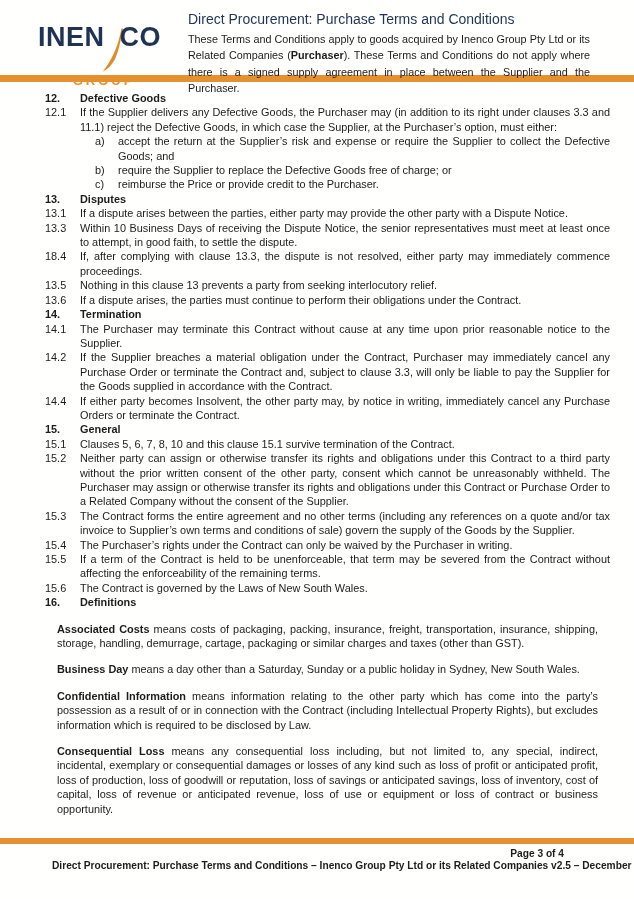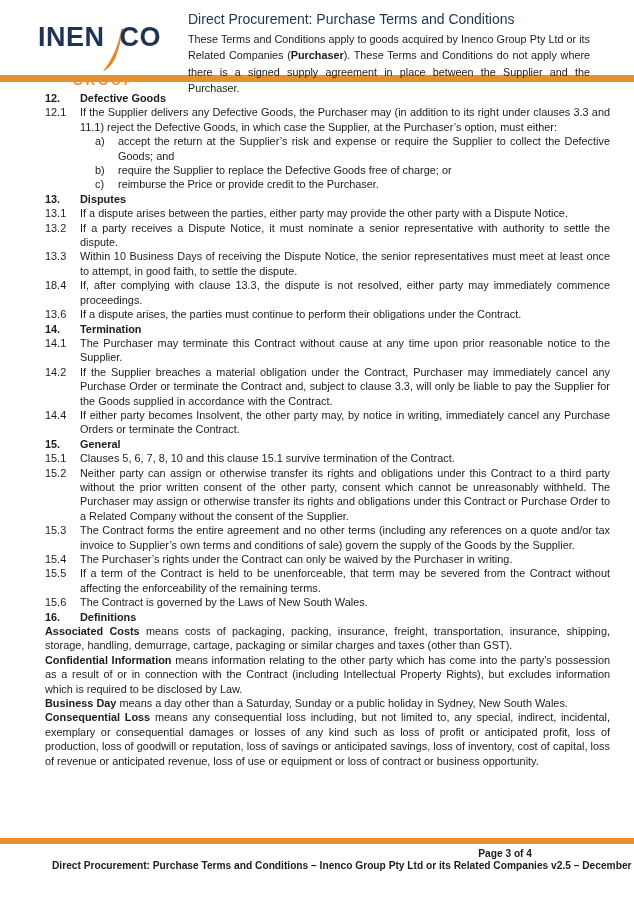--- a/index.html
+++ b/index.html
@@ -27,26 +27,26 @@
   .doc-intro .b{font-weight:700;}
   .bar{height:7px;background:var(--orange);}
   
   .content{padding:9px 24px 0 45px;font-size:10.9px;line-height:14.4px;}
   .row{display:flex;}
   .row .num{width:35px;flex:none;}
   .row.head{font-weight:700;}
   .row .txt{flex:1;min-width:0;text-align:justify;}
   .sub{margin-left:50px;}
   .sub .num{width:23px;}
-  .def{margin:0;text-align:justify;}
+  .def{margin:12px;text-align:justify;}
   .def .term{font-weight:700;}
   
   .footer{position:absolute;left:0;top:838px;width:100%;}
   .fbar{height:6px;background:var(--orange);}
-  .fpage{text-align:right;padding-right:102px;font-weight:700;font-size:10.2px;margin-top:4px;}
+  .fpage{text-align:right;padding-right:70px;font-weight:700;font-size:10.2px;margin-top:4px;}
   .fline{padding-left:52px;font-weight:700;font-size:10.2px;white-space:nowrap;margin-top:1px;}
 </style>
 </head>
 <body>
 
 <div class="page">
 
   <div class="header">
     <div class="logo">
       <div class="logo-main">
@@ -90,30 +90,30 @@
 
     <div class="row head">
       <span class="num">13.</span>
       <span class="txt">Disputes</span>
     </div>
     <div class="row">
       <span class="num">13.1</span>
       <span class="txt">If a dispute arises between the parties, either party may provide the other party with a Dispute Notice.</span>
     </div>
     <div class="row">
-      <span class="num">13.2</span>
-      <span class="txt">If a party receives a Dispute Notice, it must nominate a senior representative with authority to settle the dispute.</span>
-    </div>
-    <div class="row">
       <span class="num">13.3</span>
       <span class="txt">Within 10 Business Days of receiving the Dispute Notice, the senior representatives must meet at least once to attempt, in good faith, to settle the dispute.</span>
     </div>
     <div class="row">
       <span class="num">18.4</span>
       <span class="txt">If, after complying with clause 13.3, the dispute is not resolved, either party may immediately commence proceedings.</span>
+    </div>
+    <div class="row">
+      <span class="num">13.5</span>
+      <span class="txt">Nothing in this clause 13 prevents a party from seeking interlocutory relief.</span>
     </div>
     <div class="row">
       <span class="num">13.6</span>
       <span class="txt">If a dispute arises, the parties must continue to perform their obligations under the Contract.</span>
     </div>
 
     <div class="row head">
       <span class="num">14.</span>
       <span class="txt">Termination</span>
     </div>
@@ -157,22 +157,22 @@
     <div class="row">
       <span class="num">15.6</span>
       <span class="txt">The Contract is governed by the Laws of New South Wales.</span>
     </div>
 
     <div class="row head">
       <span class="num">16.</span>
       <span class="txt">Definitions</span>
     </div>
     <p class="def"><span class="term">Associated Costs</span><span> means costs of packaging, packing, insurance, freight, transportation, insurance, shipping, storage, handling, demurrage, cartage, packaging or similar charges and taxes (other than GST).</span></p>
+    <p class="def"><span class="term">Business Day</span><span> means a day other than a Saturday, Sunday or a public holiday in Sydney, New South Wales.</span></p>
     <p class="def"><span class="term">Confidential Information</span><span> means information relating to the other party which has come into the party’s possession as a result of or in connection with the Contract (including Intellectual Property Rights), but excludes information which is required to be disclosed by Law.</span></p>
-    <p class="def"><span class="term">Business Day</span><span> means a day other than a Saturday, Sunday or a public holiday in Sydney, New South Wales.</span></p>
     <p class="def"><span class="term">Consequential Loss</span><span> means any consequential loss including, but not limited to, any special, indirect, incidental, exemplary or consequential damages or losses of any kind such as loss of profit or anticipated profit, loss of production, loss of goodwill or reputation, loss of savings or anticipated savings, loss of inventory, cost of capital, loss of revenue or anticipated revenue, loss of use or equipment or loss of contract or business opportunity.</span></p>
 
   </div>
 
   <div class="footer">
     <div class="fbar"></div>
     <div class="fpage">Page 3 of 4</div>
     <div class="fline">Direct Procurement: Purchase Terms and Conditions – Inenco Group Pty Ltd or its Related Companies v2.5 – December 2017</div>
   </div>
 

